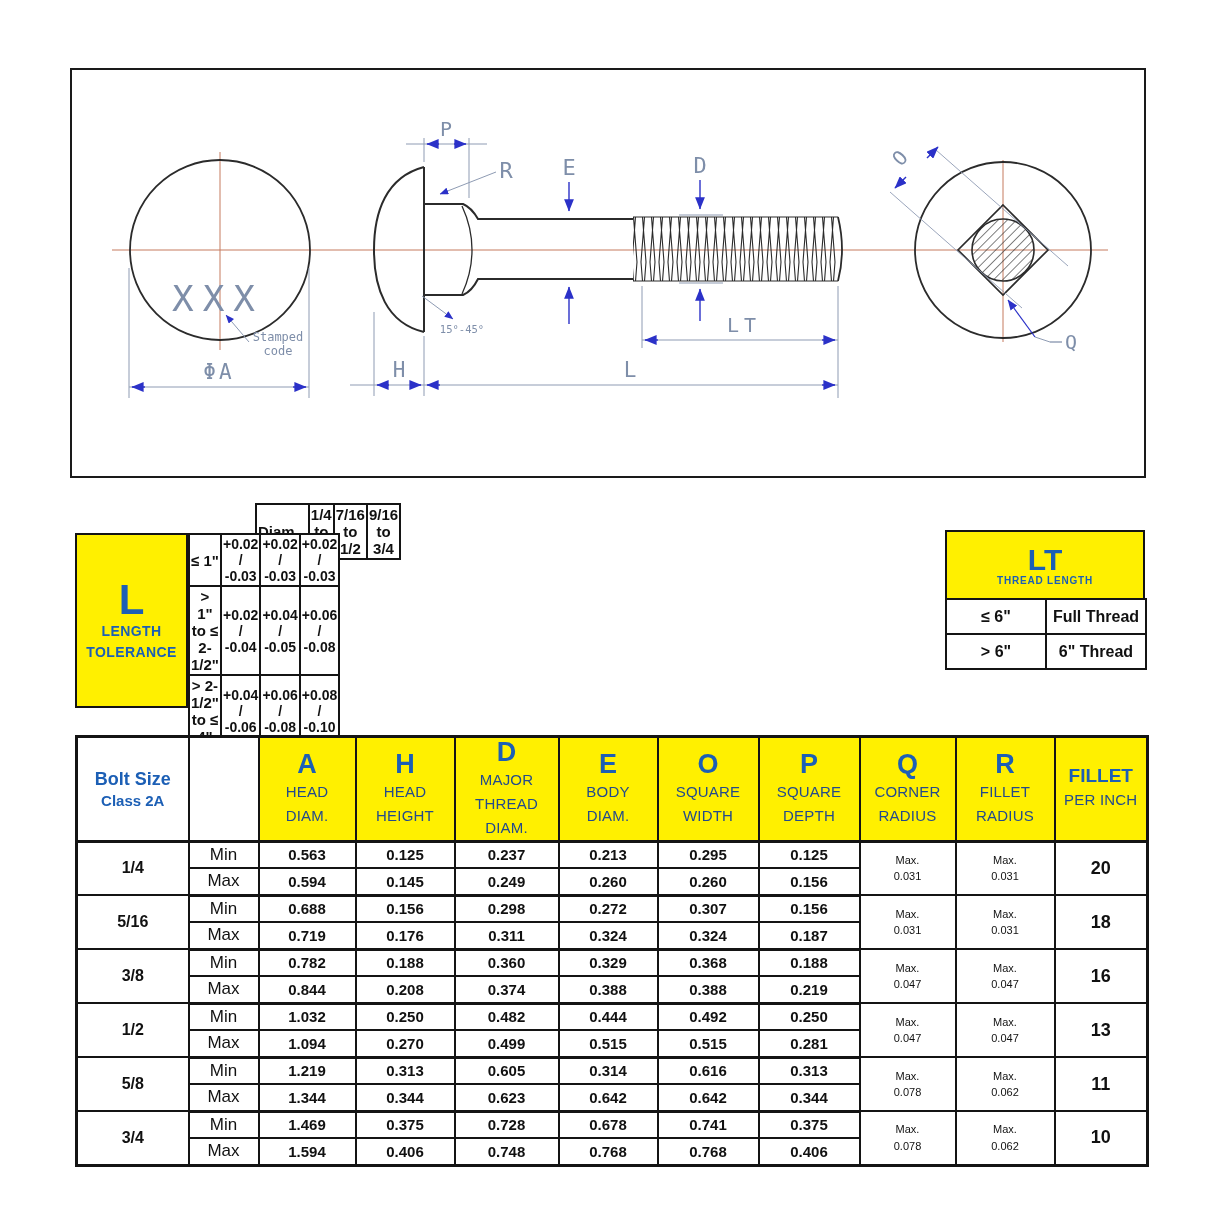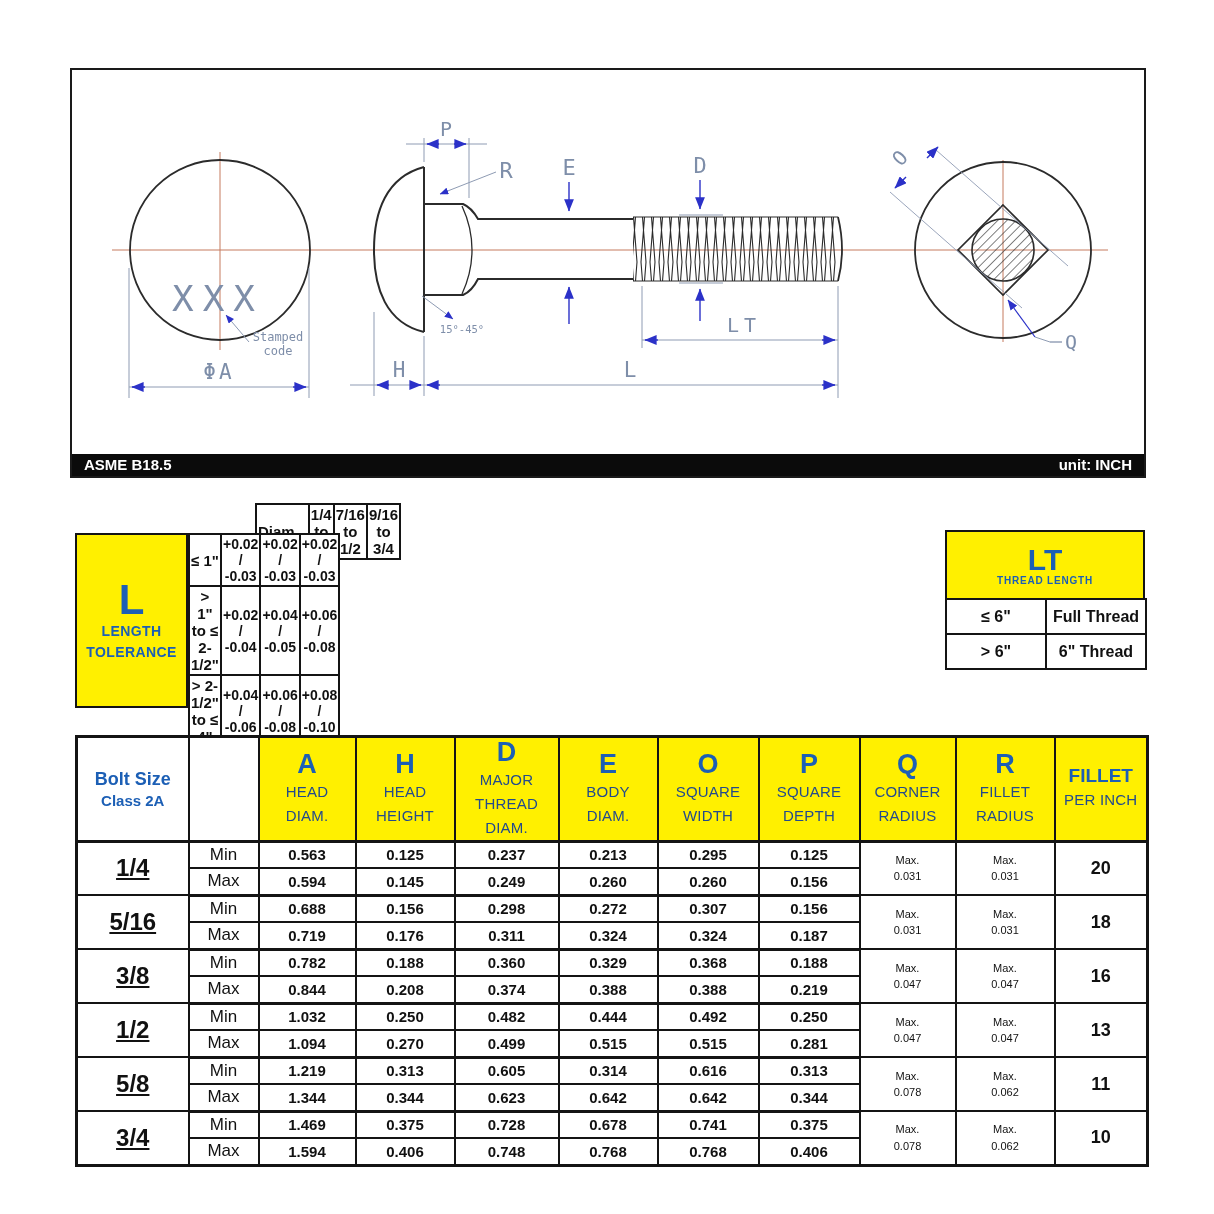--- a/index.html
+++ b/index.html
@@ -49,21 +49,21 @@
   .maintbl th,.maintbl td{border:2px solid #141414;text-align:center;vertical-align:middle;
                           padding:0;background:#fff;}
   .maintbl thead th{height:74px;border-bottom:3px solid #141414;margin-left:28px;}
   .maintbl th.ycol,.maintbl th.tcol{background:#fff000;}
   .maintbl .letter{color:#1c5fb5;font-size:27px;font-weight:bold;line-height:1.1;}
   .maintbl .sub{color:#234a8c;font-size:15px;font-weight:normal;line-height:1.6;letter-spacing:.2px;}
   .maintbl .bs1{color:#1c5fb5;font-size:18px;font-weight:bold;line-height:1.3;}
   .maintbl .bs2{color:#1c5fb5;font-size:15px;font-weight:bold;line-height:1.2;}
   .maintbl .tbig{color:#1c5fb5;font-size:19px;font-weight:bold;line-height:1.2;}
   .maintbl tbody tr{height:27px;}
-  .maintbl td.size{font-size:24px;font-weight:bold;text-decoration:underline;}
+  .maintbl td.size{font-size:16px;font-weight:bold;}
   .maintbl td.mm{font-size:17px;}
   .maintbl td.val{font-size:15px;font-weight:600;}
   .maintbl td.qr{font-size:11px;line-height:1.5;}
   .maintbl td.tpi{font-size:18px;font-weight:bold;}
   .maintbl tr.rmin td{border-bottom:1px solid #141414;}
   .maintbl tr.gend td, .maintbl td.gb{border-bottom:3px solid #141414;}
 </style>
 </head>
 <body>
 
@@ -203,24 +203,20 @@
         <text class="cad" x="833" y="93" font-size="20" text-anchor="middle" transform="rotate(-46 833 93)">O</text>
       </g>
       <g>
         <line x1="963" y1="267" x2="936" y2="230" stroke="#2b31c8" stroke-width="1.2" marker-end="url(#arr)"></line>
         <line x1="963" y1="267" x2="978" y2="272" stroke="#8e9bb3" stroke-width="1"></line>
         <line x1="978" y1="272" x2="990" y2="272" stroke="#8e9bb3" stroke-width="1.4"></line>
         <text class="cad" x="999" y="279" font-size="20" text-anchor="middle">Q</text>
       </g>
     </svg>
 
-    <div class="stdbar">
-      <span>ASME B18.5</span>
-      <span>unit: INCH</span>
-    </div>
   </div>
 
   <div class="ltol">
     <table class="diam-tbl">
       <colgroup>
           <col style="width:100px">
           <col style="width:99px">
           <col style="width:99px">
           <col style="width:100px">
         </colgroup>

